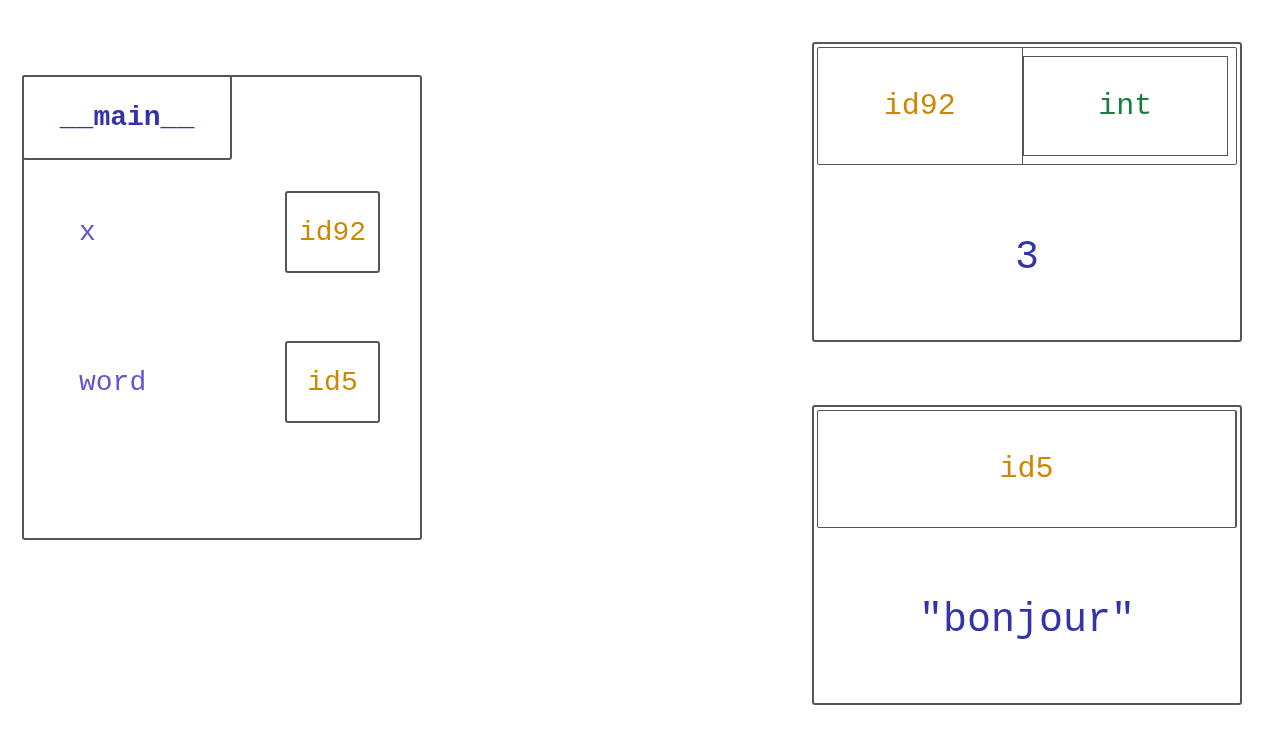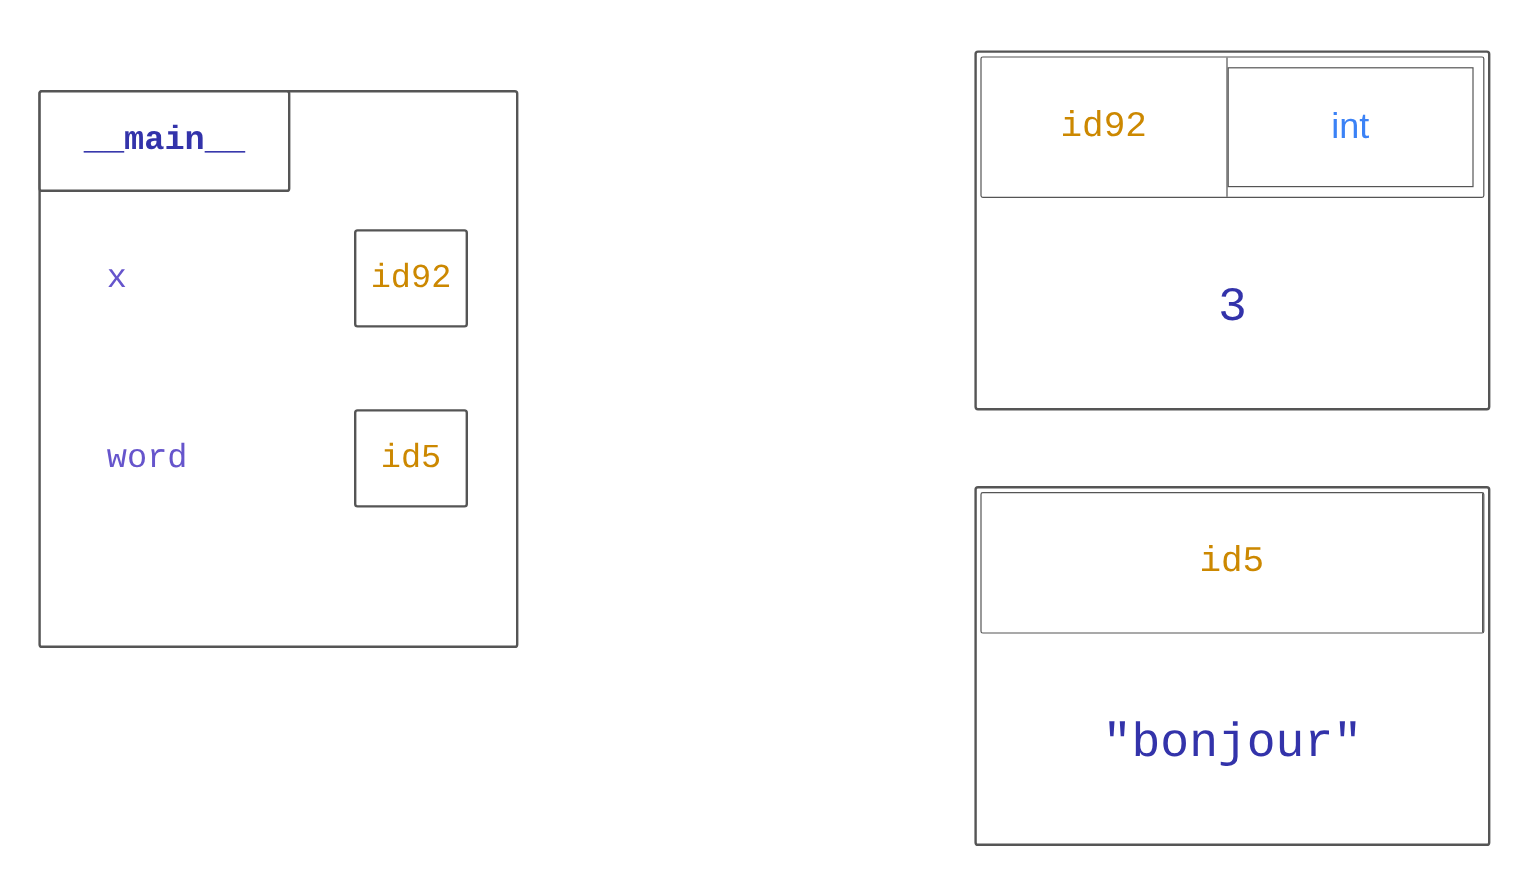--- a/index.html
+++ b/index.html
@@ -15,21 +15,21 @@
 
     .diagram-container {
       position: relative;
       width: 1274px;
       height: 737px;
     }
 
     
     .main-frame {
       position: absolute;
-      left: 32px;
+      left: 22px;
       top: 75px;
       width: 400px;
       height: 465px;
       border: 2px solid #555;
       border-radius: 3px;
       background: #fff;
     }
 
     .main-label-box {
       position: absolute;
@@ -144,22 +144,22 @@
     }
 
     .obj-id-label {
       font-size: 30px;
       color: #cc8800;
       font-family: 'Courier New', Courier, monospace;
     }
 
     .obj-type-label {
       font-size: 30px;
-      color: #3b82f6;
-      font-family: Liberation Sans, sans-serif;
+      color: #15803d;
+      font-family: Liberation Mono, monospace;
     }
 
     .obj-value {
       position: absolute;
       bottom: 0;
       left: 0;
       right: 0;
       height: 165px;
       display: flex;
       align-items: center;

